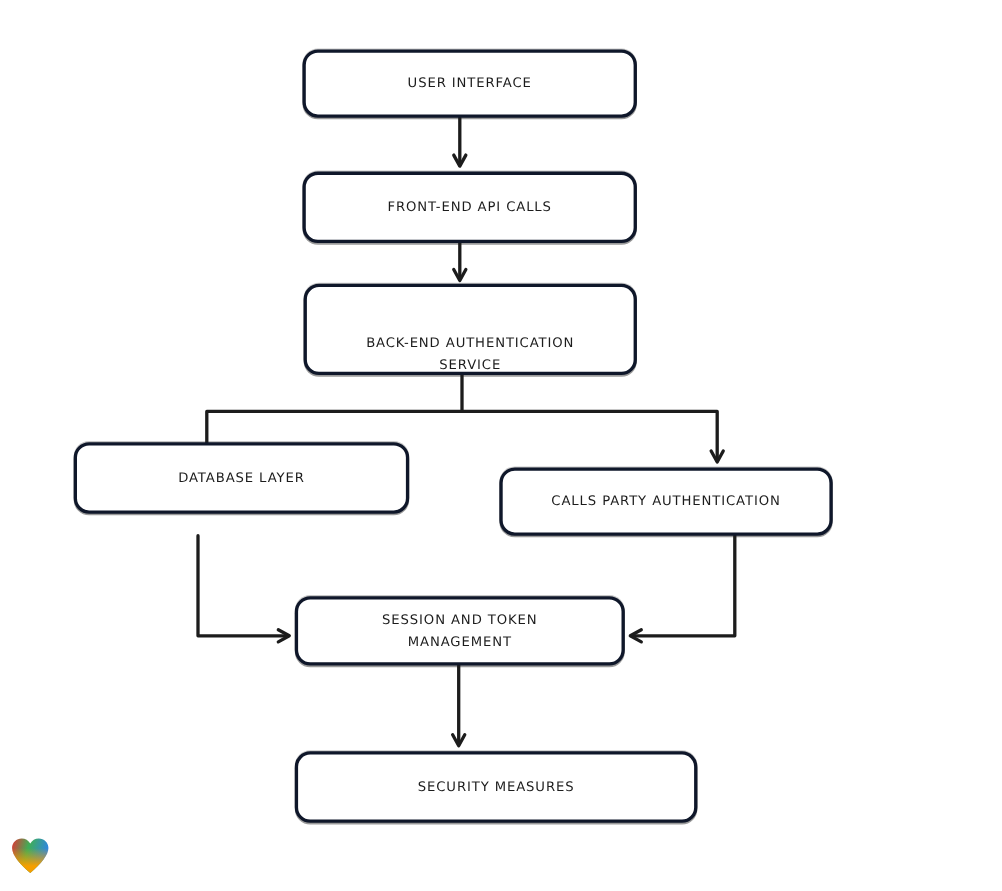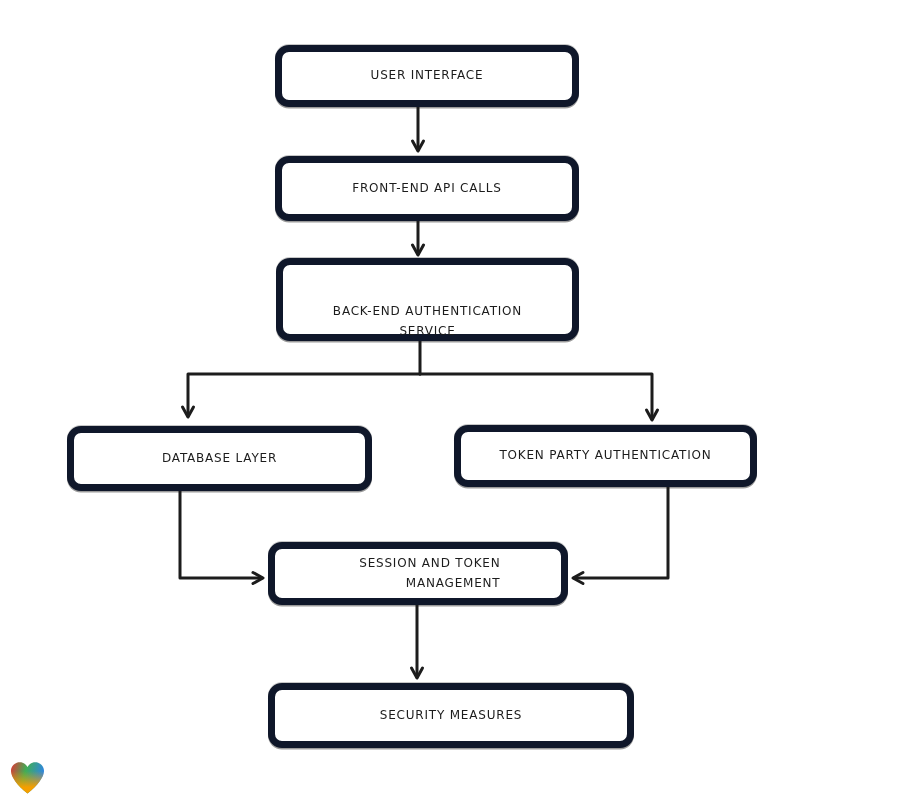--- a/index.html
+++ b/index.html
@@ -8,41 +8,41 @@
     width:911px;height:810px;
     background:#ffffff;
     overflow:hidden;
     font-family:"DejaVu Sans","Liberation Sans",sans-serif;
   }
   .edges{position:absolute;left:0;top:0;width:911px;height:810px;}
   .edges path{fill:none;stroke:#1c1c1c;stroke-width:3;stroke-linecap:round;stroke-linejoin:round;}
   .node{
     position:absolute;
     background:#ffffff;
-    border:7px solid #0f172a;
+    border:3px solid #0f172a;
     border-radius:14px;
     box-shadow:0 1.5px 0 rgba(31,31,31,.45), 0 -1px 0 rgba(31,31,31,.25);
     display:flex;align-items:center;justify-content:center;
     text-align:center;
     color:#1c1c1c;
     font-size:12px;
     font-weight:500;
     letter-spacing:0.8px;
     line-height:1.6;
     box-sizing:border-box;
   }
   .node span{display:inline-block;}
   
   #n-user        {left:275px;top:45px; width:304px;height:62px;}
   #n-frontend    {left:275px;top:156px;width:304px;height:65px;}
   #n-backend     {left:276px;top:258px;width:303px;height:83px;}
   #n-backend span{max-width:210px;margin-top:44px;}
-  #n-database    {left:67px; top:426px;width:305px;height:65px;}
+  #n-database    {left:67px; top:402px;width:305px;height:65px;}
   #n-thirdparty  {left:454px;top:425px;width:303px;height:62px;}
-  #n-session     {left:268px;top:542px;width:300px;height:63px;text-align:right;}
+  #n-session     {left:268px;top:542px;width:300px;height:63px;}
   #n-session span{max-width:165px;}
   #n-security    {left:268px;top:683px;width:366px;height:65px;}
   .logo{position:absolute;left:10px;top:761px;width:35px;height:34px;}
 </style>
 </head>
 <body>
 
 <div class="stage">
 
   <svg class="edges" width="911" height="810" viewBox="0 0 911 810" aria-hidden="true">
@@ -71,21 +71,21 @@
 
   <div class="node" id="n-backend">
     <span>BACK-END AUTHENTICATION SERVICE</span>
   </div>
 
   <div class="node" id="n-database">
     <span>DATABASE LAYER</span>
   </div>
 
   <div class="node" id="n-thirdparty">
-    <span>TOKEN PARTY AUTHENTICATION</span>
+    <span>CALLS PARTY AUTHENTICATION</span>
   </div>
 
   <div class="node" id="n-session">
     <span>SESSION AND TOKEN MANAGEMENT</span>
   </div>
 
   <div class="node" id="n-security">
     <span>SECURITY MEASURES</span>
   </div>
 

